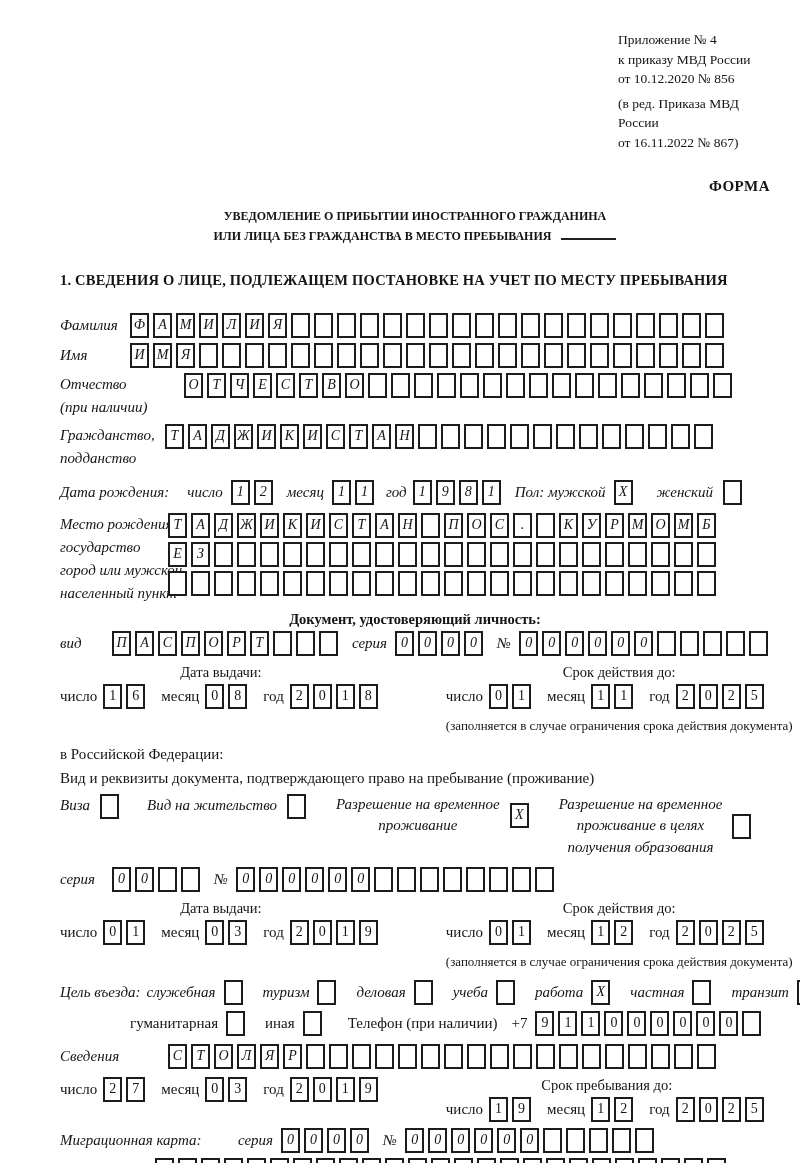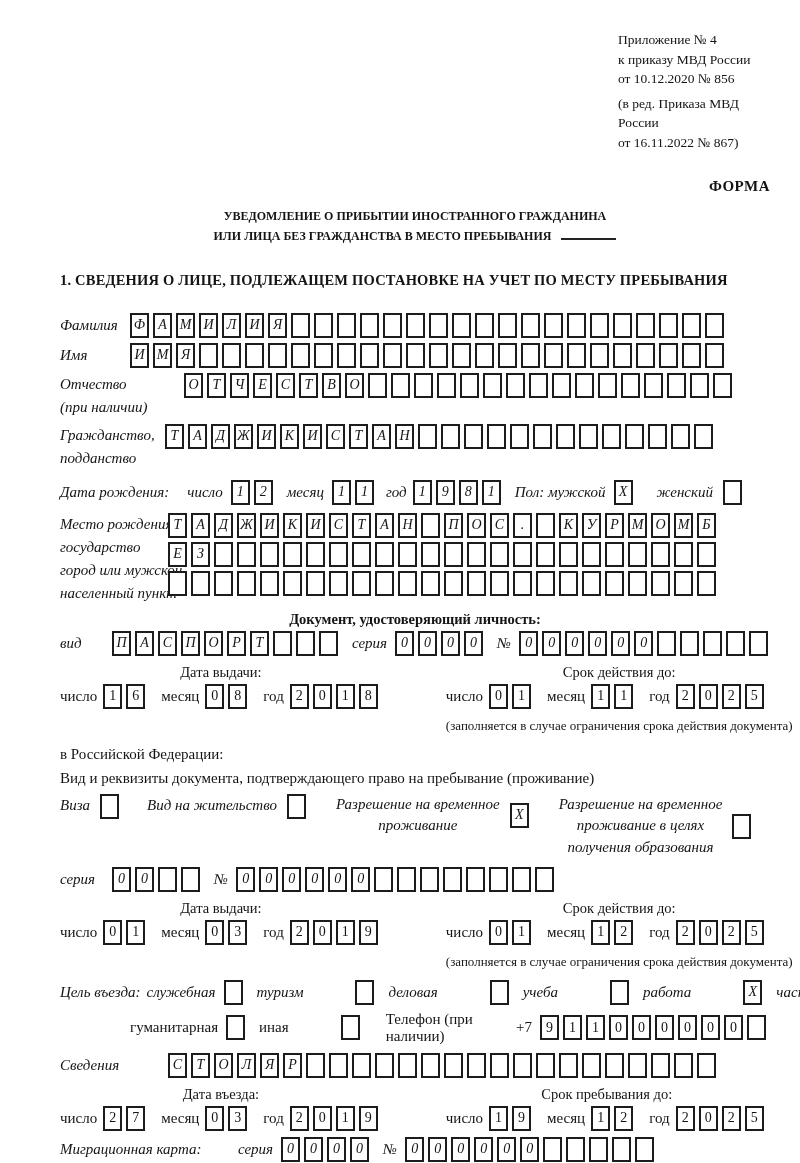--- a/index.html
+++ b/index.html
@@ -48,26 +48,26 @@
   .dg2 { margin-left: 64px; }
   .date-heading { text-align: center; font-size: 14.5px; margin-bottom: 3px; }
   .date-line { display: flex; align-items: center; }
   .date-line .dl { margin-right: 6px; white-space: nowrap; }
   .date-line .ml { margin-left: 12px; }
   .note { font-size: 13px; margin-top: 9px; white-space: nowrap; }
 
   .gap-l { margin: 0 8px 0 10px; }
   .opt { display: flex; align-items: center; }
   .opt .box { margin-left: 8px; margin-right: 0; }
-  .opt + .opt { margin-left: 14px; gap: 44px; }
+  .opt + .opt { margin-left: 20px; }
   .opt-multi { display: flex; align-items: center; }
   .opt-multi .txt { text-align: center; line-height: 1.45; }
   .opt-multi .box { margin-left: 10px; margin-right: 0; }
 
-  .purpose2 { margin-left: 70px; display: flex; align-items: center; margin-top: 6px; justify-content: flex-end; }
+  .purpose2 { margin-left: 70px; display: flex; align-items: center; margin-top: 6px; }
   .phone-lbl { margin-left: 26px; margin-right: 14px; }
 </style>
 </head>
 <body>
 
 <div class="page">
 
   <div class="annex">
     <div>Приложение № 4</div>
     <div>к приказу МВД России</div>
@@ -634,21 +634,20 @@
         <span class="box"></span>
         <span class="box"></span>
         <span class="box"></span>
         <span class="box"></span>
         <span class="box"></span>
       </span>
   </div>
 
   <div class="dates-row">
     <div class="date-group">
-      <div class="date-heading">Дата въезда:</div>
       <div class="date-line">
         <span class="dl">число</span>
         <span class="boxes">
             <span class="box">2</span>
             <span class="box">7</span>
           </span>
         <span class="dl ml">месяц</span>
         <span class="boxes">
             <span class="box">0</span>
             <span class="box">3</span>

